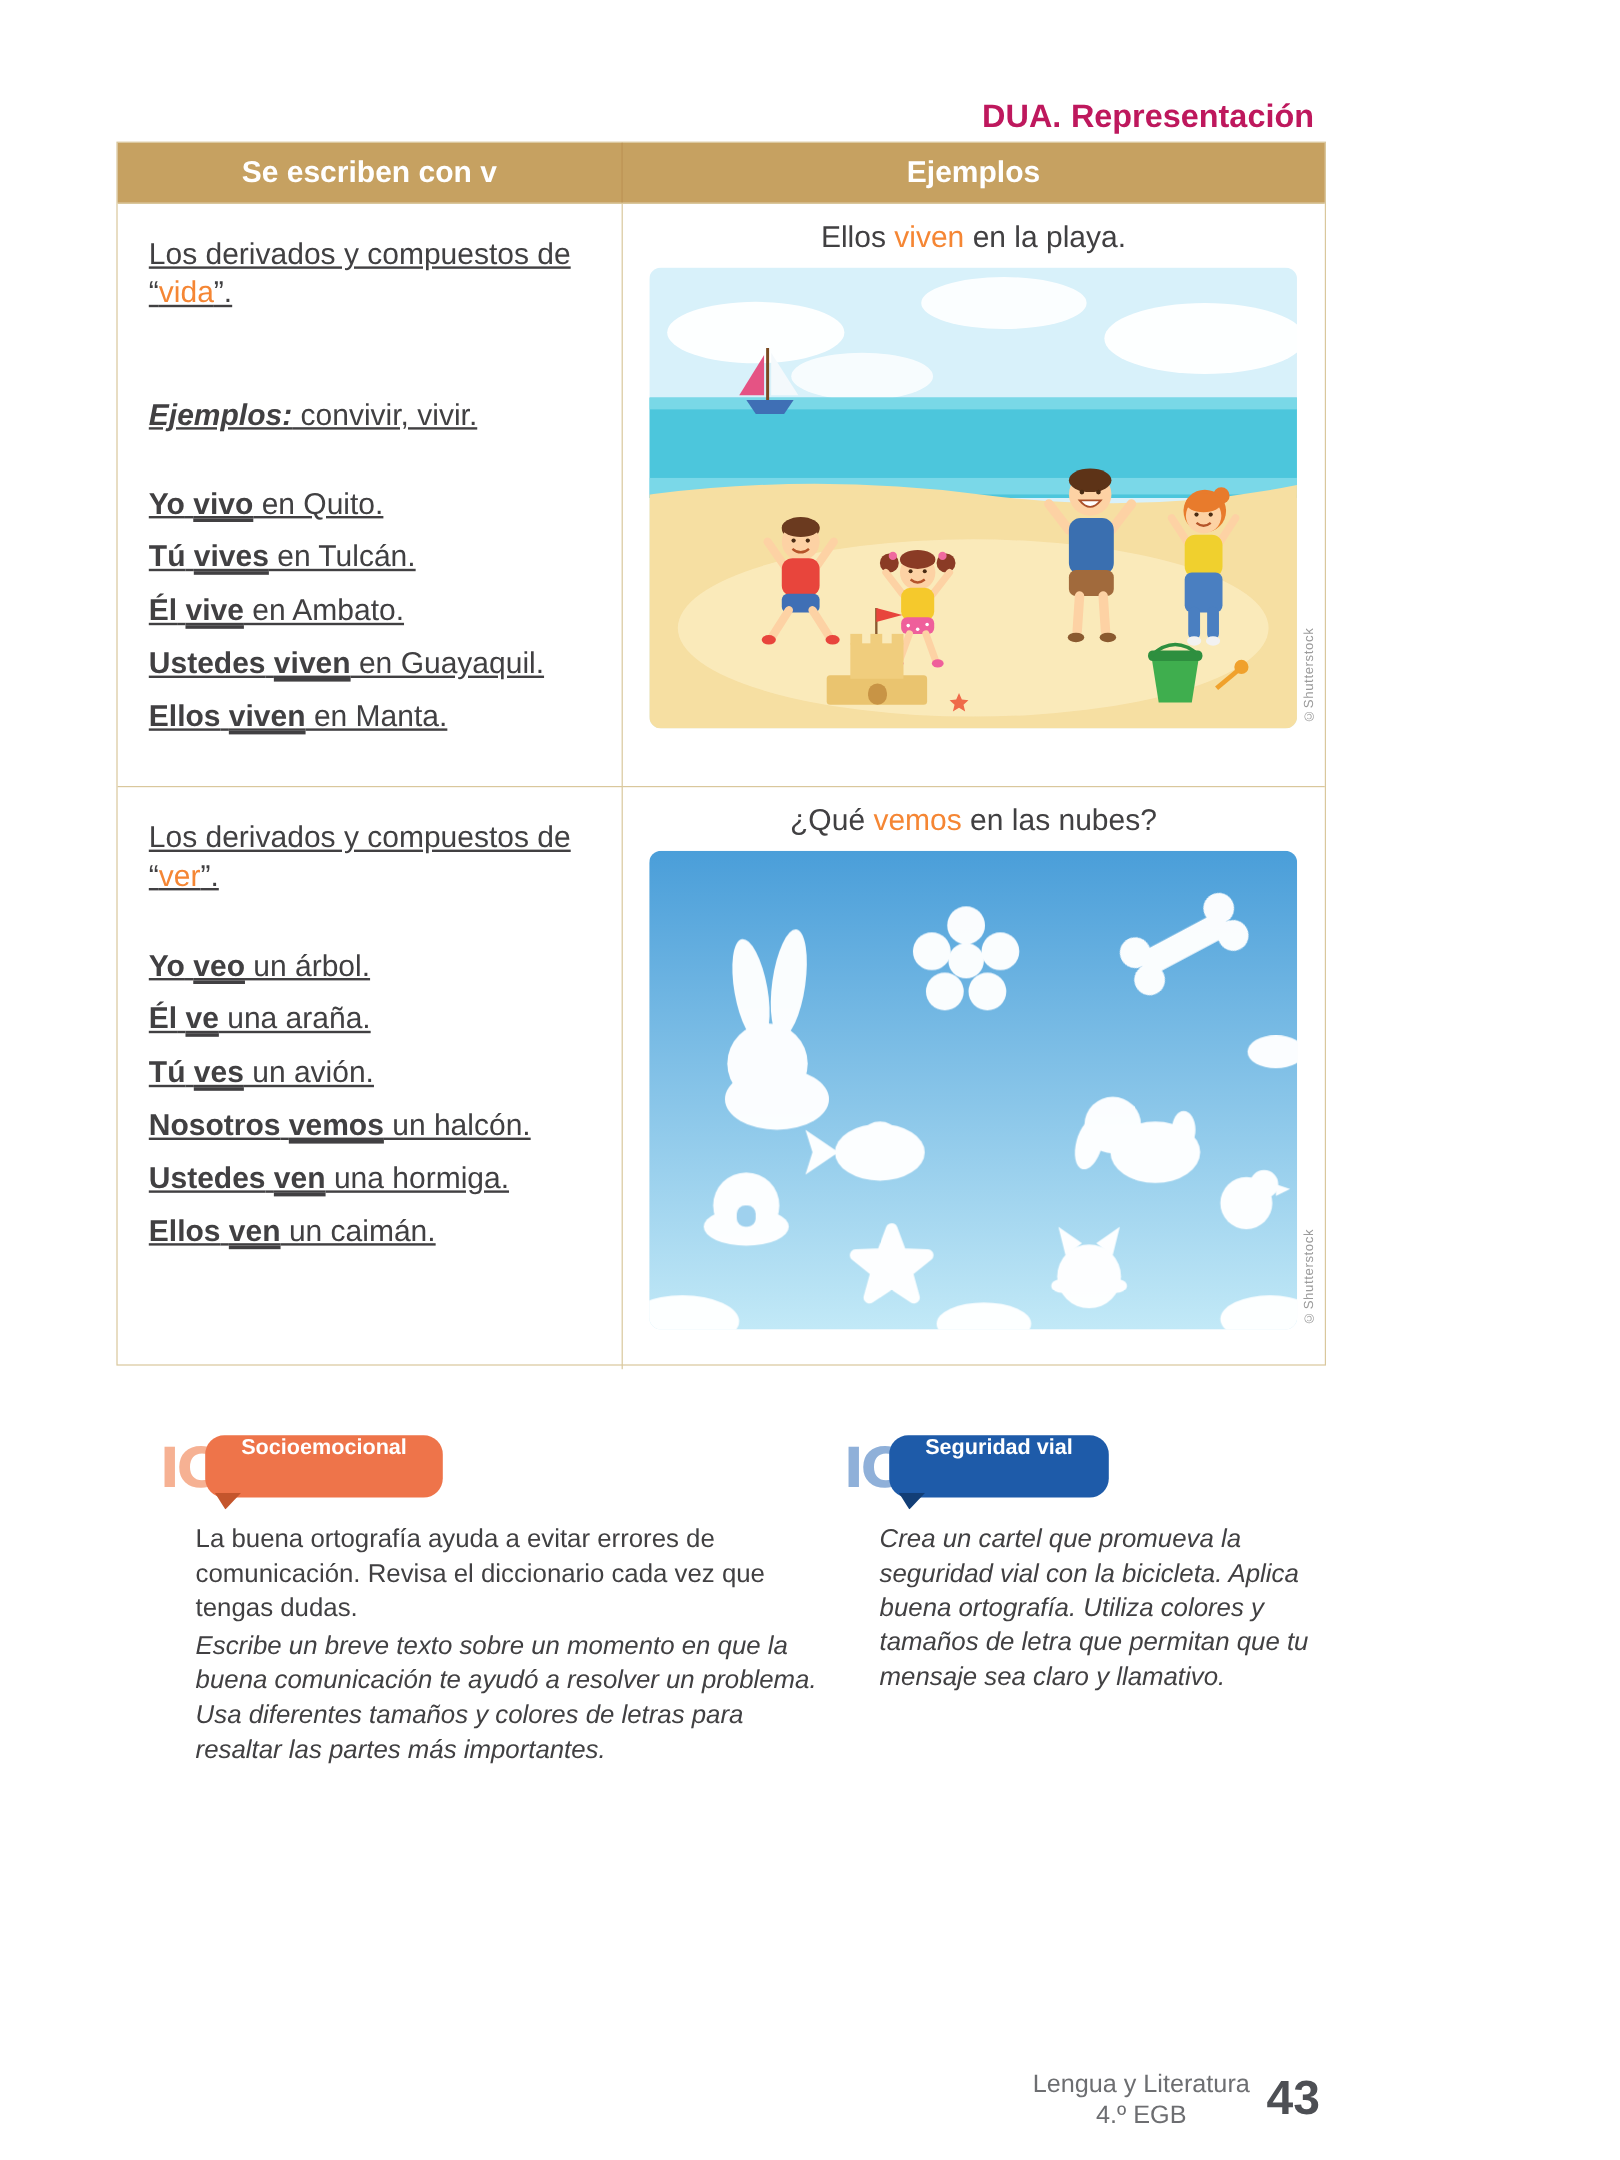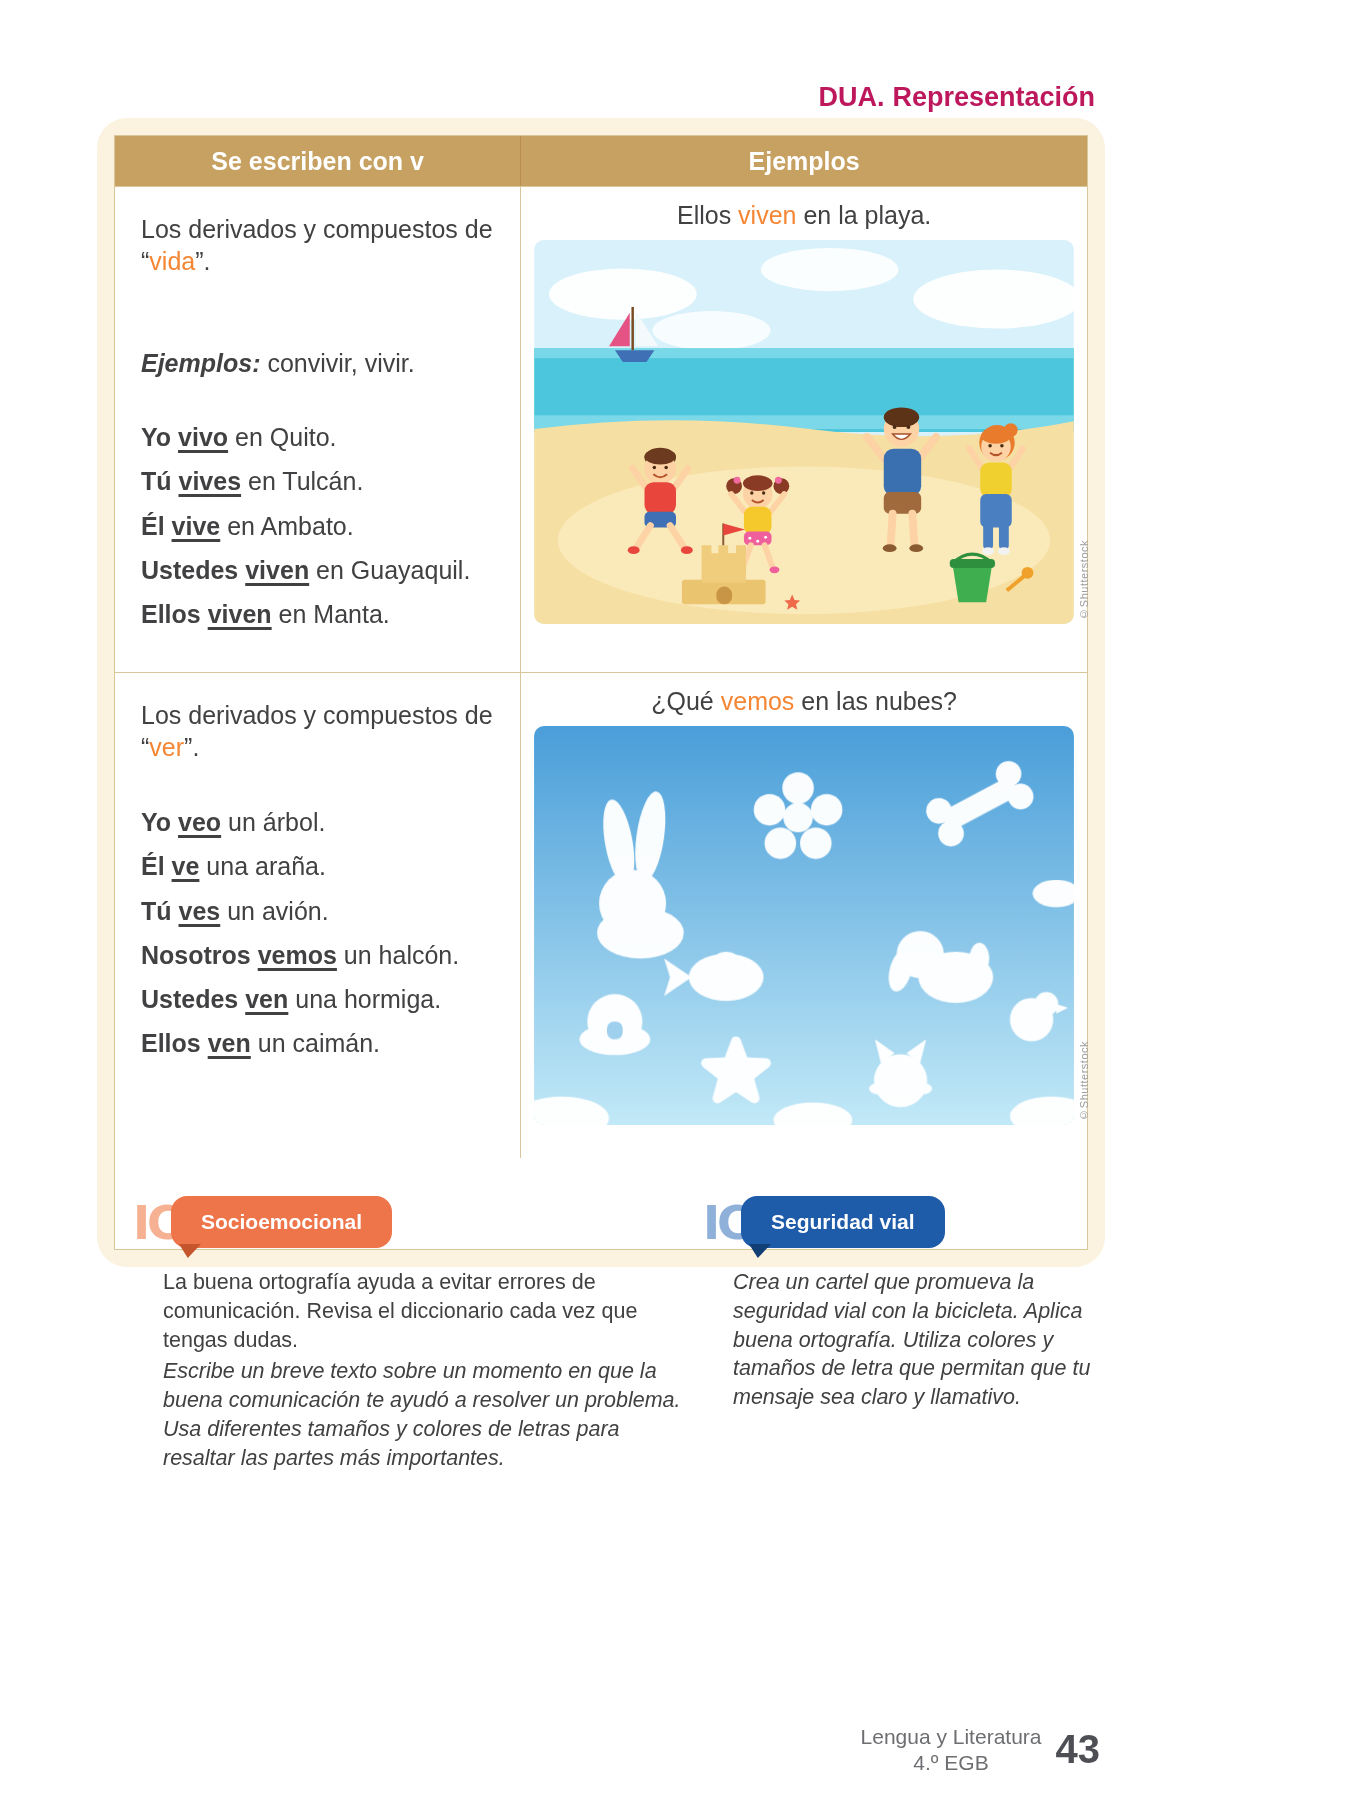--- a/index.html
+++ b/index.html
@@ -6,32 +6,32 @@
   html, body { background:#ffffff; }
   .page { position:relative; width:1350px; height:1800px; background:#ffffff;
           font-family:"Liberation Sans", sans-serif; color:#414042; overflow:hidden; }
 
   
   .dua { position:absolute; top:82px; right:255px; font-size:27px; color:#be185d; }
   .dua-main { font-weight:800; }
   .dua-sub  { font-weight:700; margin-left:8px; }
 
   
-  .panel { position:absolute; left:97px; top:118px; width:1008px; height:1149px;
-           background:#fbf3df; border-radius:30px; padding:17px; }
+  .panel { position:absolute; left:97px; top:118px; width:1008px; height:1020px;
+           background:#fbf3df; border-radius:30px; }
   .gtable { display:grid; grid-template-columns:41.8% 58.2%;
             grid-template-rows:50px 486px 486px; width:100%; height:100%;
             background:#ffffff; border:1px solid #d9c79c; }
   .ghead { background:#c6a161; color:#ffffff; font-size:25px; font-weight:700;
            display:flex; align-items:center; justify-content:center; }
   .ghead.colL { border-right:1px solid #b98e4e; }
   .gcell { border-top:1px solid #d9c79c; }
   .colL  { border-right:1px solid #d9c79c; }
 
-  .text-cell { padding:26px 18px 18px 26px; }
+  .text-cell { padding:26px 18px 18px 26px;text-decoration:underline; }
   .rule-line { font-size:25px; line-height:1.28; }
   .orange { color:#f58634; }
   .examples-line { font-size:25px; margin-top:72px; }
   .ex-label { font-weight:700; font-style:italic; }
   .sentences { margin-top:44px; }
   .sentence { font-size:25px; line-height:1.25; margin-bottom:13px; }
   .subj { font-weight:700; }
   .verb { font-weight:700; text-decoration:underline;
           text-decoration-thickness:2.5px; text-underline-offset:4px; }
 
@@ -43,22 +43,22 @@
             transform:rotate(180deg); font-size:11px; color:#9b9b9b; letter-spacing:.5px; }
 
   
   .callout { position:absolute; top:1196px; }
   .callout-left  { left:133px; width:560px; }
   .callout-right { left:703px; width:405px; }
   .ic-glyph { position:absolute; left:0; top:0; z-index:0; font-size:46px; font-weight:800;
               letter-spacing:-3px; font-family:"DejaVu Sans", sans-serif; }
   .callout-left  .ic-glyph { color:#f6b193; }
   .callout-right .ic-glyph { color:#8fb0d9; }
-  .tab { position:relative; z-index:1; display:inline-flex; align-items:center; height:52px;
-         border-radius:16px; color:#ffffff; font-size:21px; font-weight:700;
+  .tab { position:relative; z-index:1; display:inline-flex; align-items:flex-start; height:52px;
+         border-radius:16px; color:#ffffff; font-size:18px; font-weight:700;
          padding:0 30px; margin-left:38px; }
   .tab-orange { background:#ee744a; }
   .tab-blue   { background:#1e5ba9; }
   .tab-tail { position:absolute; left:8px; bottom:-10px; width:22px; height:14px;
               clip-path:polygon(0 0, 100% 0, 40% 100%); }
   .tab-orange .tab-tail { background:#c4552c; }
   .tab-blue   .tab-tail { background:#123e76; }
   .callout-body { margin:20px 0 0 30px; font-size:21.5px; line-height:1.34; color:#414042; }
   .callout-left  .callout-body { width:522px; }
   .callout-right .callout-body { width:375px; }

